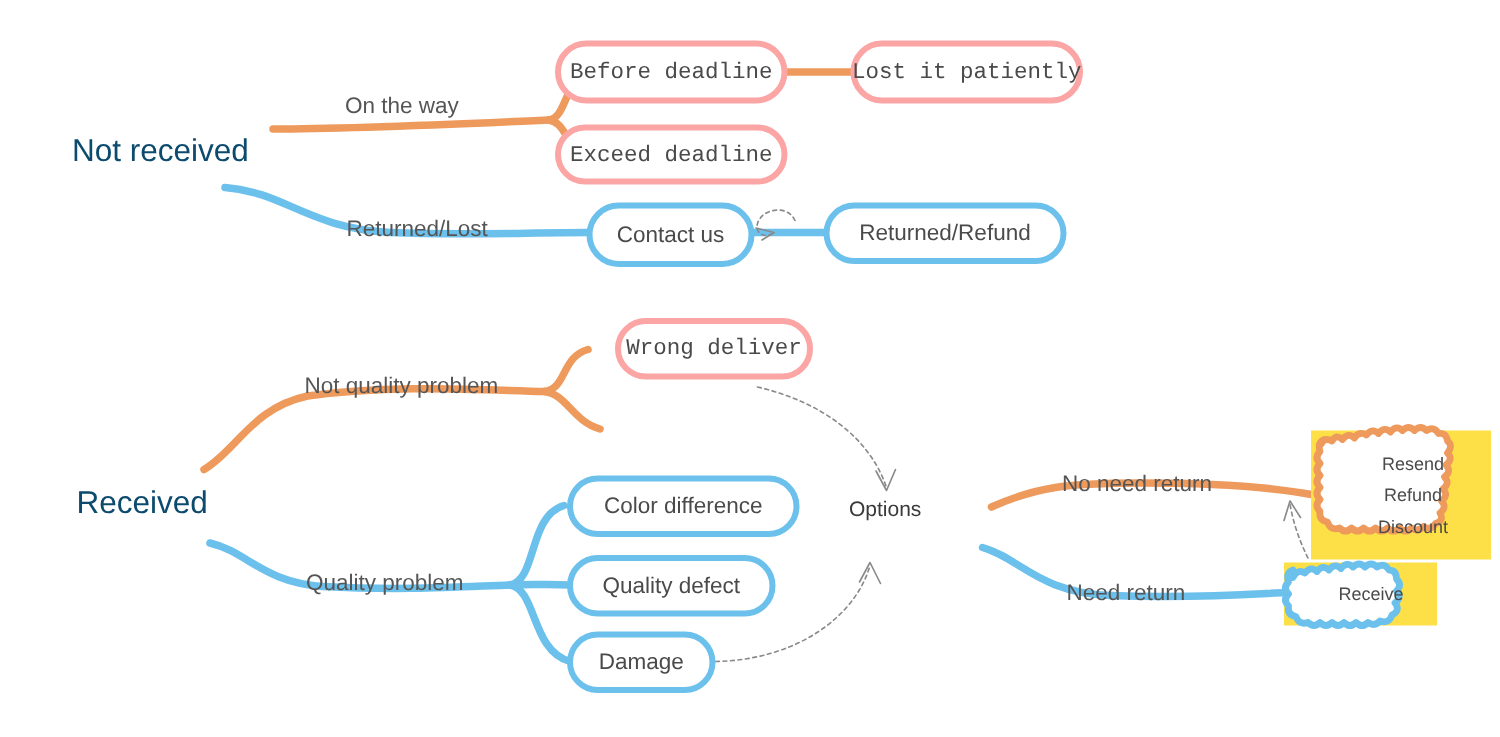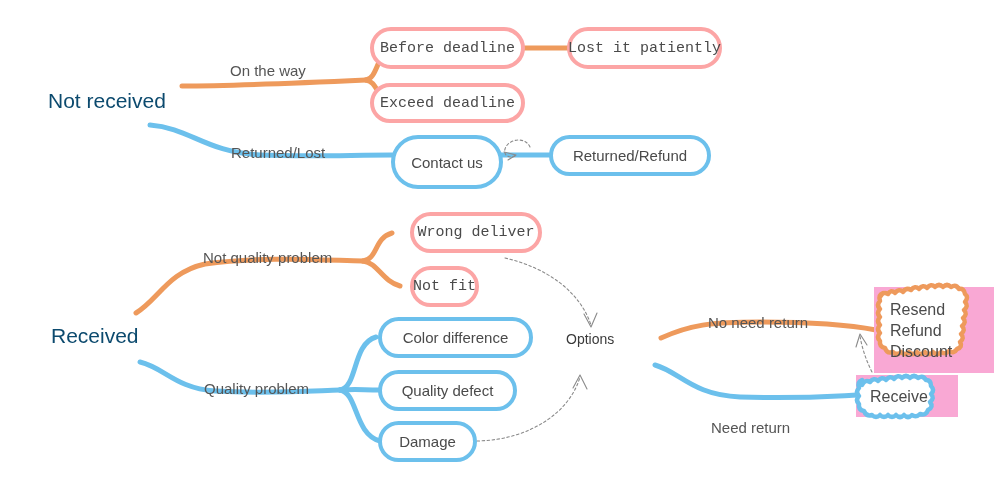--- a/index.html
+++ b/index.html
@@ -39,25 +39,25 @@
   }
   .hub{
     position:absolute;
     color:#3a3a3a;
     font-size:14px;
     white-space:nowrap;
   }
   .cloud{
     position:absolute;
     display:flex;flex-direction:column;
-    align-items:flex-start;justify-content:center;
+    align-items:center;justify-content:center;
     color:#4a4a4a;
-    font-size:16px;
+    font-size:12px;
     line-height:21px;
-    background:#f9a8d4;
+    background:#fde047;
     white-space:nowrap;
   }
   .cloud .ln{position:relative;z-index:2;}
   .cloud-svg{position:absolute;left:0;top:0;overflow:visible;z-index:1;}
 </style>
 </head>
 <body>
 
 <div id="canvas">
 
@@ -122,35 +122,34 @@
   <div class="branch-label" style="left:230px;top:62px;">On the way</div>
 
   <div class="branch-label" style="left:231px;top:144px;">Returned/Lost</div>
 
   <div class="branch-label" style="left:203px;top:249px;">Not quality problem</div>
 
   <div class="branch-label" style="left:204px;top:380px;">Quality problem</div>
 
   <div class="branch-label" style="left:708px;top:314px;">No need return</div>
 
-  <div class="branch-label" style="left:711px;top:387px;margin-top:32px;">Need return</div>
+  <div class="branch-label" style="left:711px;top:387px;">Need return</div>
 
   <div class="node orange" style="left:370px;top:27px;width:155px;height:42px;">Before deadline</div>
 
   <div class="node orange" style="left:567px;top:27px;width:155px;height:42px;">Lost it patiently</div>
 
   <div class="node orange" style="left:370px;top:83px;width:155px;height:40px;">Exceed deadline</div>
 
-  <div class="node blue" style="left:391px;top:135px;width:112px;height:54px;">Contact us</div>
+  <div class="node blue" style="left:391px;top:135px;width:112px;height:43px;">Contact us</div>
 
   <div class="node blue" style="left:549px;top:135px;width:162px;height:41px;">Returned/Refund</div>
 
   <div class="node orange" style="left:410px;top:212px;width:132px;height:41px;">Wrong deliver</div>
 
-  <div class="node orange" style="left:410px;top:266px;width:69px;height:41px;">Not fit</div>
 
   <div class="node blue" style="left:378px;top:317px;width:155px;height:41px;">Color difference</div>
 
   <div class="node blue" style="left:378px;top:370px;width:139px;height:41px;">Quality defect</div>
 
   <div class="node blue" style="left:378px;top:421px;width:99px;height:41px;">Damage</div>
 
   <div class="cloud" style="left:874px;top:287px;width:104px;height:74px;padding:6px 0 6px 16px;">
     <svg class="cloud-svg" width="104" height="74" viewBox="0 0 104 74">
       <path d="M6,10 q3,-6 8,-3 q3,-5 7,-1 q4,-5 8,-1 q3,-5 8,-2 q4,-5 8,-1

